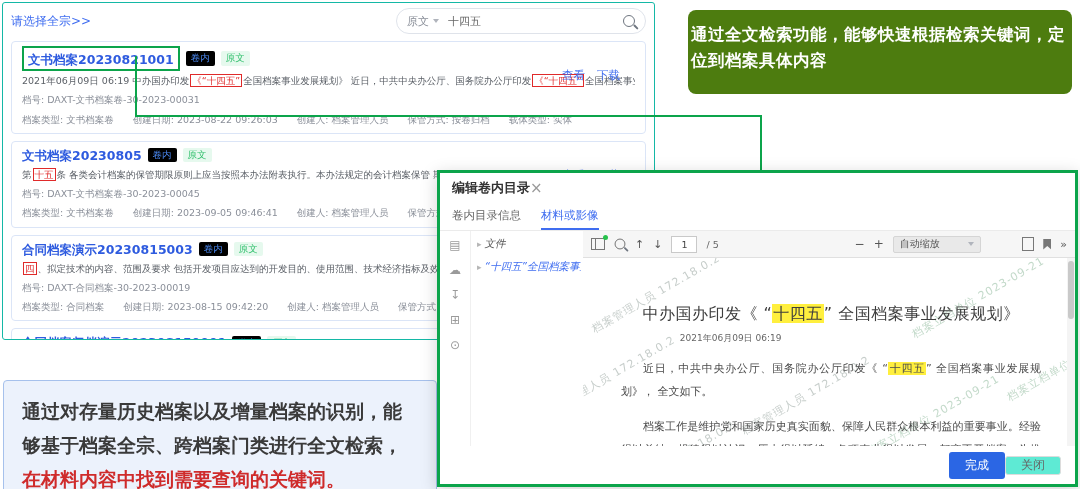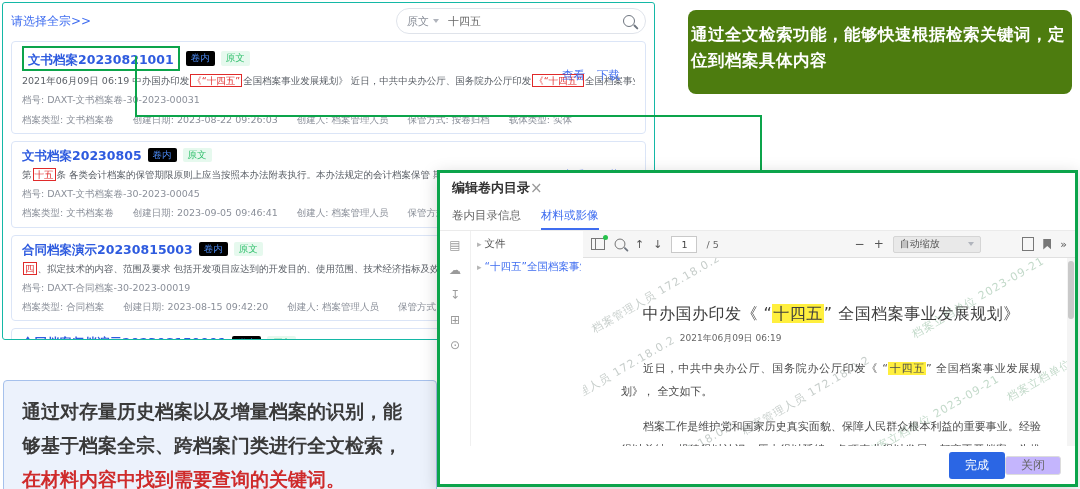--- a/index.html
+++ b/index.html
@@ -71,21 +71,21 @@
   }
   .m-head{height:30px;display:flex;align-items:center;justify-content:flex-start;padding:0 12px;flex:0 0 auto;}
   .m-title{font-size:13px;font-weight:bold;color:#333;}
   .m-close{font-size:15px;color:#9a9a9a;cursor:pointer;line-height:1;}
   .m-tabs{height:27px;display:flex;align-items:stretch;gap:20px;padding:0 12px;border-bottom:1px solid #ebebeb;flex:0 0 auto;}
   .tab{font-size:11.5px;color:#666;display:flex;align-items:center;cursor:pointer;border-bottom:2px solid transparent;}
   .tab.active{color:#3f6df0;border-bottom-color:#3f6df0;}
   .m-body{flex:1;display:flex;min-height:0;}
   .strip{width:30px;border-right:1px solid #f0f0f0;display:flex;flex-direction:column;align-items:center;padding-top:8px;gap:13px;flex:0 0 auto;}
   .strip i{font-style:normal;font-size:12px;color:#9a9a9a;cursor:pointer;line-height:1;}
-  .tree{width:104px;flex:0 0 auto;padding:6px 2px 0 6px;overflow:hidden;}
+  .tree{width:104px;flex:0 0 auto;padding:6px 2px 0 6px;overflow:hidden;font-style:italic;}
   .t-root{font-size:10.5px;color:#555;white-space:nowrap;cursor:pointer;}
   .t-item{font-size:10.5px;color:#3f6df0;white-space:nowrap;margin-top:9px;cursor:pointer;overflow:hidden;}
   .t-arrow{color:#b5b5b5;font-size:9px;margin-right:3px;}
   .viewer{flex:1;display:flex;flex-direction:column;min-width:0;}
   .vt{height:26px;background:#f6f6f6;border-bottom:1px solid #e0e0e0;display:flex;align-items:center;padding:0 8px;gap:9px;color:#555;flex:0 0 auto;}
   .tgl{width:12px;height:10px;border:1px solid #777;position:relative;display:inline-block;cursor:pointer;}
   .tgl::before{content:"";position:absolute;left:3px;top:0;bottom:0;width:1px;background:#777;}
   .tgl::after{content:"";position:absolute;right:-4px;top:-4px;width:5px;height:5px;background:#27c24c;border-radius:50%;}
   .vt .mag{transform:scale(.9);border-color:#666;}
   .arr{font-size:11px;color:#555;cursor:pointer;line-height:1;}
@@ -106,21 +106,21 @@
   .doc-date{font-size:9px;color:#666;margin:7px 0 0 14%;}
   .doc-para{font-size:11px;color:#4a4a4a;line-height:2.05;text-indent:2em;text-align:justify;margin-top:13px;}
   .wm{position:absolute;z-index:0;transform:rotate(-30deg);font-size:11px;letter-spacing:1px;white-space:nowrap;}
   .wm-gray{color:rgba(120,135,128,.42);}
   .wm-green{color:rgba(120,170,135,.45);}
   .vscroll{position:absolute;right:0;top:0;bottom:0;width:8px;background:#f4f4f4;z-index:2;}
   .vthumb{position:absolute;right:1px;top:3px;width:6px;height:58px;background:#c9c9c9;border-radius:3px;cursor:pointer;}
 
   .m-foot{height:38px;display:flex;align-items:center;justify-content:flex-end;padding:0 14px;flex:0 0 auto;}
   .btn-primary{background:#2b66e4;color:#fff;border:none;border-radius:3px;font-size:12px;padding:5px 16px;cursor:pointer;font-family:inherit;}
-  .btn-plain{background:#c4b5fd;color:#666;border:1px solid #dcdcdc;border-radius:3px;font-size:12px;padding:0 15px;cursor:pointer;font-family:inherit;}
+  .btn-plain{background:#5eead4;color:#666;border:1px solid #dcdcdc;border-radius:3px;font-size:12px;padding:0 15px;cursor:pointer;font-family:inherit;}
 </style>
 </head>
 <body>
 
 <div class="abs left-panel">
   <div class="panel-head">
     <a class="fonds-link">请选择全宗&gt;&gt;</a>
     <div class="search-pill">
       <span class="search-field">
         <span>原文</span>

